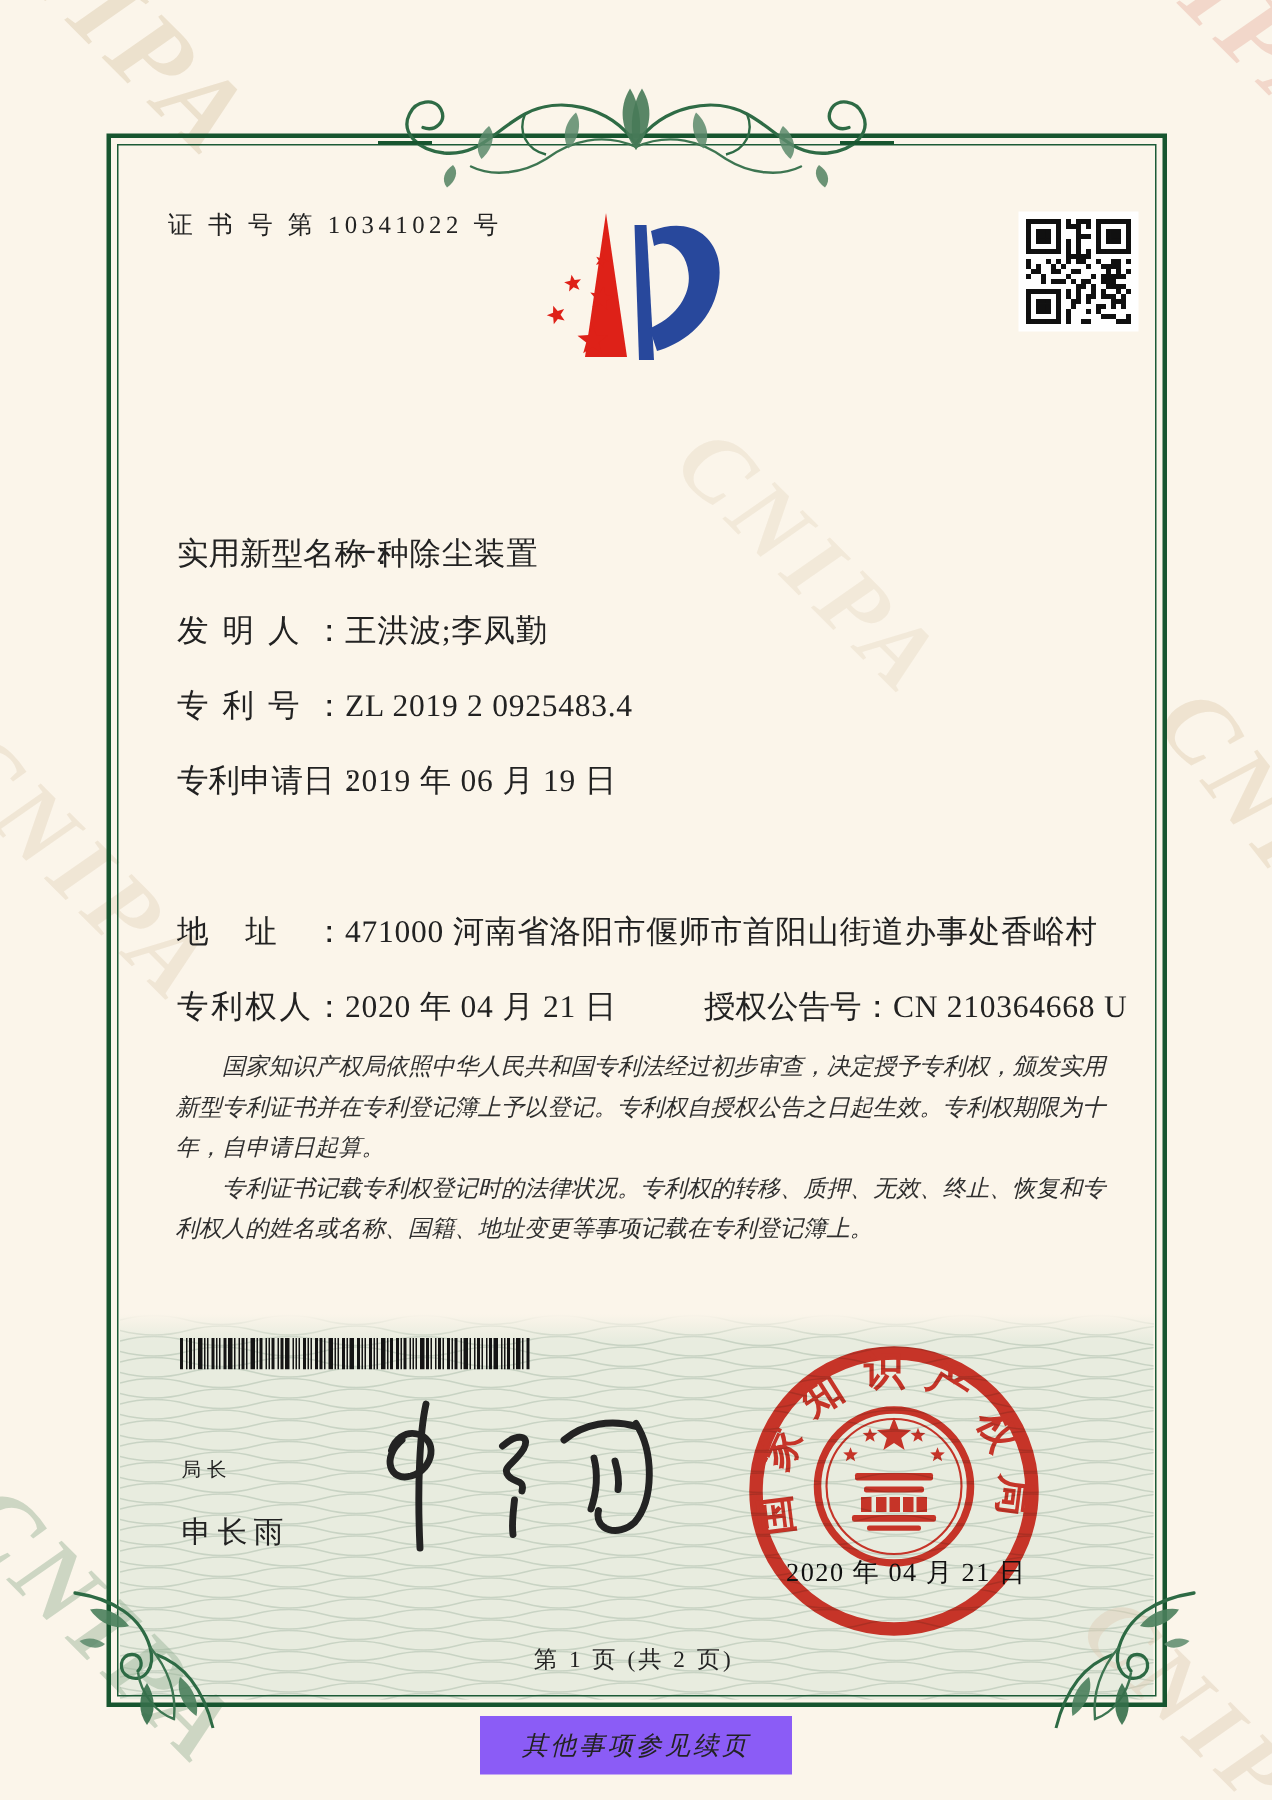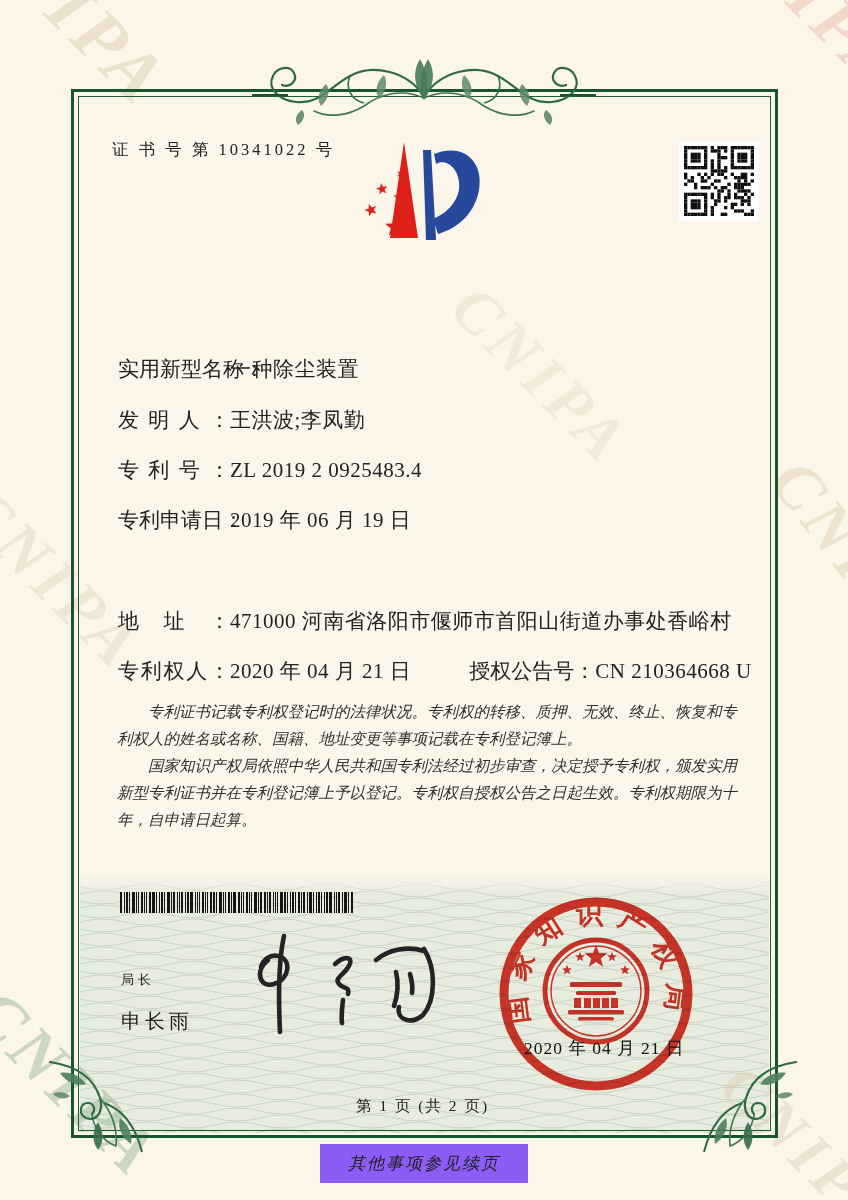--- a/index.html
+++ b/index.html
@@ -393,22 +393,22 @@
     <span class="flabel">专利申请日：</span><span class="fvalue">2019 年 06 月 19 日</span>
   </div>
   <div class="frow" style="top:609px;">
     <span class="flabel">地址：</span><span class="fvalue">471000 河南省洛阳市偃师市首阳山街道办事处香峪村</span>
   </div>
   <div class="frow" style="top:659px;">
     <span class="flabel">专利权人：</span><span class="fvalue">2020 年 04 月 21 日</span><span class="flabel2">授权公告号：</span><span class="fvalue">CN 210364668 U</span>
   </div>
 
   <div class="body-text">
+    <p>国家知识产权局依照中华人民共和国专利法经过初步审查，决定授予专利权，颁发实用新型专利证书并在专利登记簿上予以登记。专利权自授权公告之日起生效。专利权期限为十年，自申请日起算。</p>
     <p>专利证书记载专利权登记时的法律状况。专利权的转移、质押、无效、终止、恢复和专利权人的姓名或名称、国籍、地址变更等事项记载在专利登记簿上。</p>
-    <p>国家知识产权局依照中华人民共和国专利法经过初步审查，决定授予专利权，颁发实用新型专利证书并在专利登记簿上予以登记。专利权自授权公告之日起生效。专利权期限为十年，自申请日起算。</p>
   </div>
 
   <div class="barcode" id="barcodeBox">
       <i style="width: 2px; margin-right: 2px;"></i>
       <i style="width: 1px; margin-right: 1px;"></i>
       <i style="width: 2px; margin-right: 1px;"></i>
       <i style="width: 1px; margin-right: 2px;"></i>
       <i style="width: 3px; margin-right: 1px;"></i>
       <i style="width: 1px; margin-right: 1px;"></i>
       <i style="width: 1px; margin-right: 2px;"></i>

